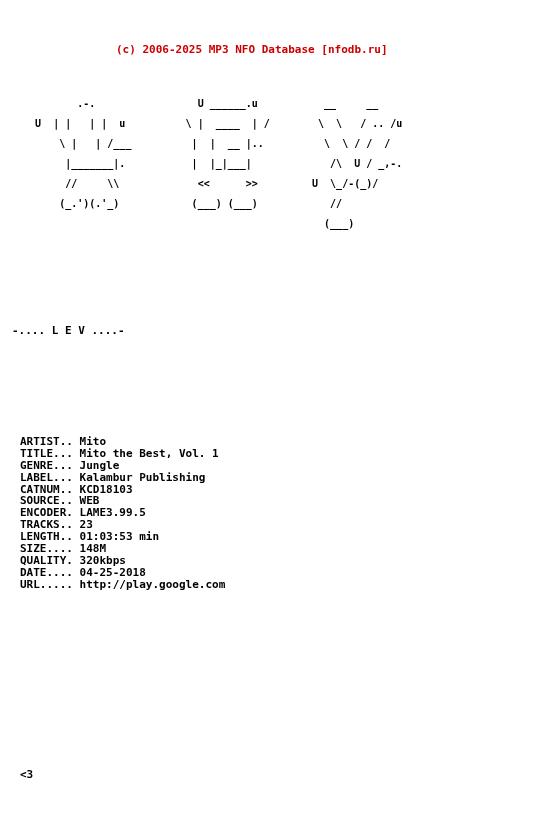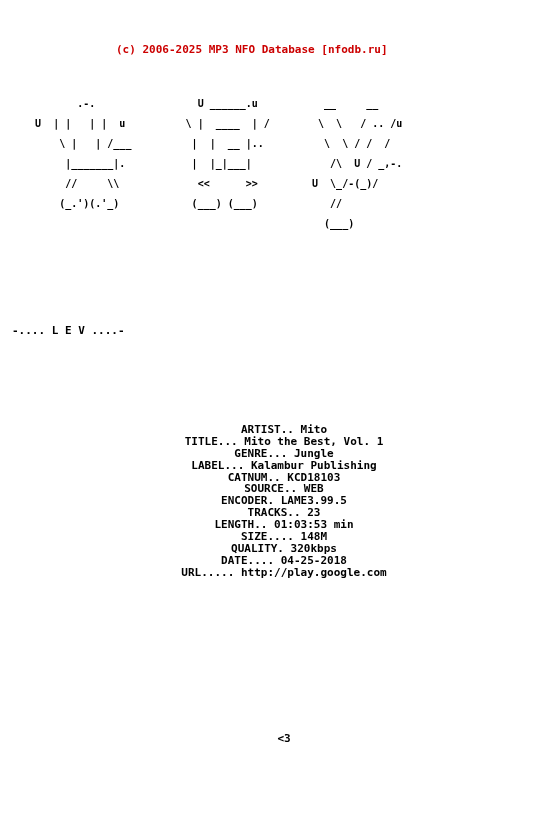--- a/index.html
+++ b/index.html
@@ -41,25 +41,24 @@
   .art {
     white-space: pre;
     font-size: 10px;
     line-height: 20px;
     color: #000000;
     margin: 3px;
     font-weight: bold;
   }
   .blk {
     white-space: pre;
-    margin: 0;
+    margin: 12px;
     font-size: 11px;
     line-height: 11.9px;
     font-weight: bold;
-    text-align: center;
   }
   .spacer-1 { height: 11.9px; }
   .spacer-2 { height: 23.8px; }
   .spacer-3 { height: 35.7px; }
   .sect {
     white-space: pre;
     margin: 4px;
     font-weight: bold;
   }
   .tl { white-space: pre; margin: 9px; font-weight: bold; }

